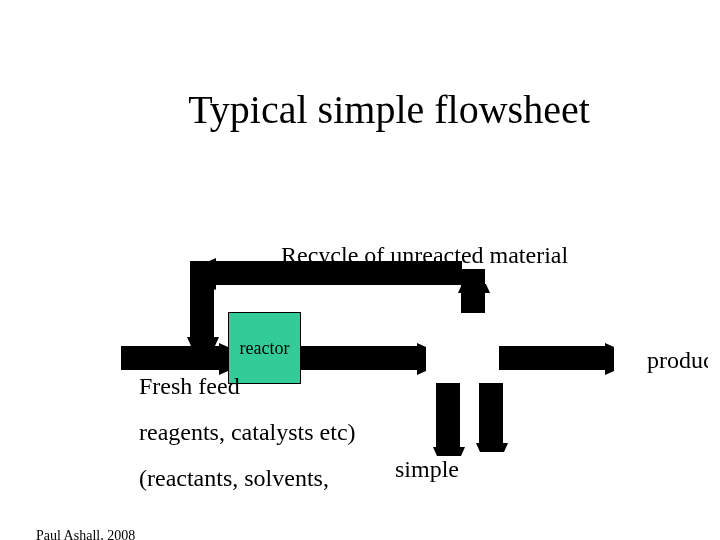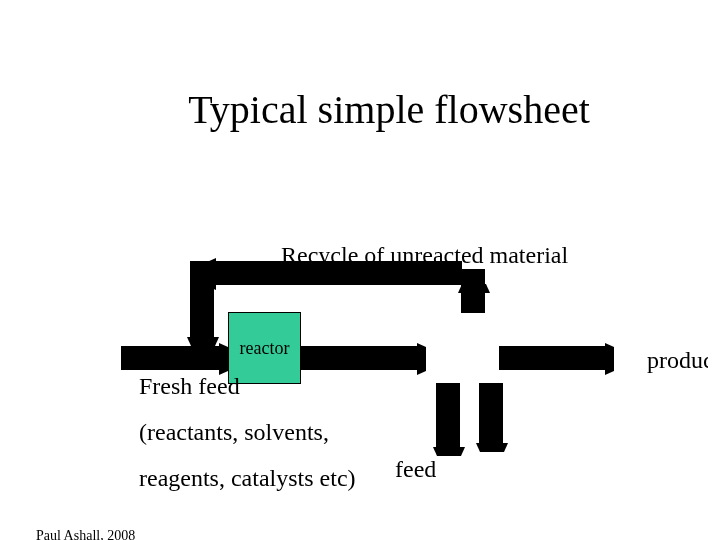--- a/index.html
+++ b/index.html
@@ -86,22 +86,22 @@
   <div class="vline" style="left:455px; top:359px; height:60px;"></div>
   <div class="ah ah-down" style="left:452px; top:419px;"></div>
 
   <div class="pbox" id="reactor-box">
     <span>reactor</span>
   </div>
 
 
   <div class="label" style="left:57px; top:327px;margin-left:34px;">
     <div>Fresh feed</div>
+    <div>reagents, catalysts etc)</div>
     <div>(reactants, solvents,</div>
-    <div>reagents, catalysts etc)</div>
   </div>
 
   <div class="label" style="left:611px; top:313px;">product</div>
-  <div class="label" style="left:359px; top:422px;">feed</div>
+  <div class="label" style="left:359px; top:422px;">simple</div>
 
   <div class="footer">Paul Ashall, 2008</div>
 
 </div>
 
 </body></html>

